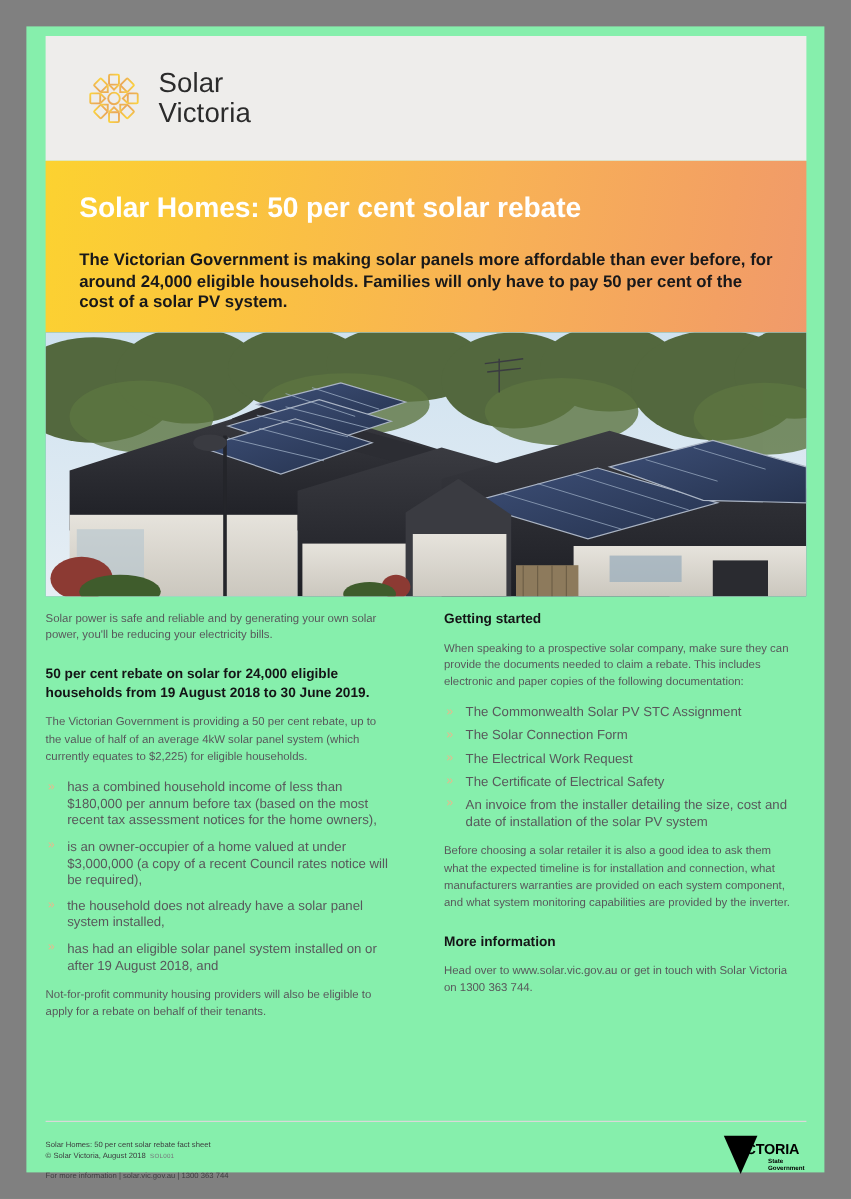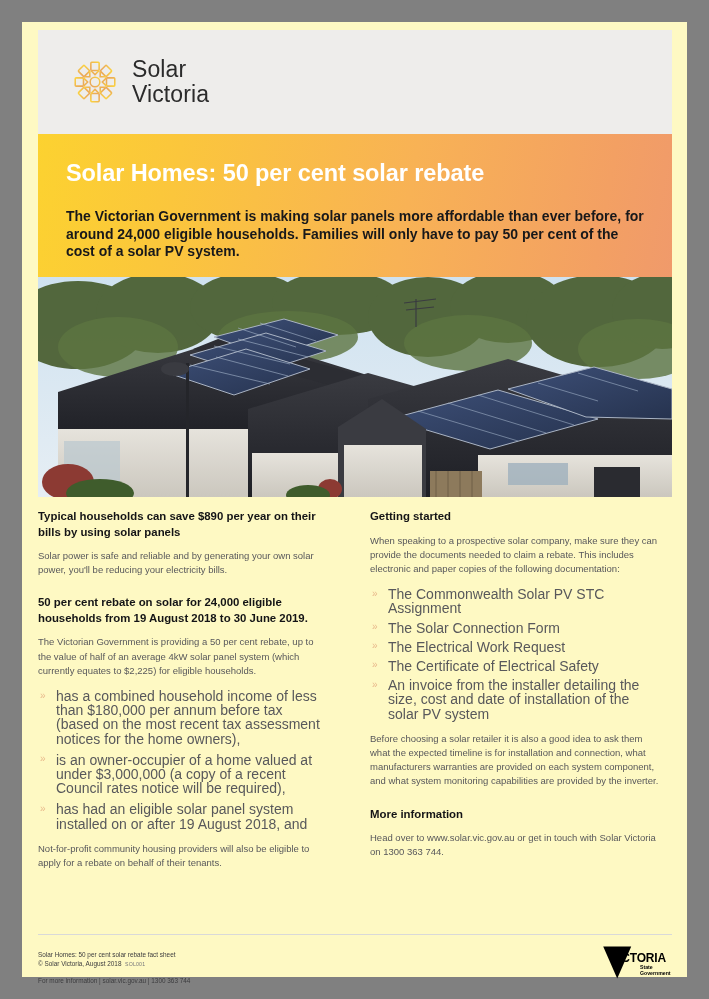--- a/index.html
+++ b/index.html
@@ -6,21 +6,21 @@
     margin: 0; padding: 0;
     width: 709px; height: 999px;
     background: #808080;
     font-family: "Liberation Sans", sans-serif;
     overflow: hidden;
   }
   .frame {
     position: absolute;
     left: 22px; top: 22px;
     width: 665px; height: 955px;
-    background: #fef9c3;
+    background: #86efac;
     box-sizing: border-box;
   }
   
   .logo-band {
     position: absolute;
     left: 16px; top: 8px;
     width: 634px; height: 104px;
     background: #eeedeb;
     display: flex; align-items: center;
   }
@@ -87,21 +87,21 @@
   p.body {
     font-size: 9.5px;
     line-height: 14.2px;
     color: #58585b;
     margin: 0 0 11px 0;
   }
   ul.bl { list-style: none; margin: 0 0 11px 0; padding: 0; }
   ul.bl li {
     position: relative;
     padding-left: 18px;
-    font-size: 14px;
+    font-size: 11px;
     line-height: 14.2px;
     color: #58585b;
     margin-bottom: 7px;
   }
   ul.bl li:before {
     content: "\00bb";
     position: absolute;
     left: 2px; top: -.5px;
     color: #e8b98c;
     font-size: 10px;
@@ -304,29 +304,29 @@
         <line x1="378" y1="22" x2="378" y2="50"></line>
           <line x1="366" y1="26" x2="398" y2="22"></line>
           <line x1="368" y1="33" x2="396" y2="30"></line>
       </g>
     </svg>
   </div>
 
   <div class="cols">
 
     <div class="col left">
-      <h2 class="sec">Typical households can save $890 per year on their bills by using solar panels</h2>
       <p class="body">Solar power is safe and reliable and by generating your own solar power, you'll be reducing your electricity bills.</p>
 
       <h2 class="sec gap">50 per cent rebate on solar for 24,000 eligible households from 19 August 2018 to 30 June 2019.</h2>
       <p class="body">The Victorian Government is providing a 50 per cent rebate, up to the value of half of an average 4kW solar panel system (which currently equates to $2,225) for eligible households.</p>
 
       <ul class="bl">
         <li>has a combined household income of less than $180,000 per annum before tax (based on the most recent tax assessment notices for the home owners),</li>
         <li>is an owner-occupier of a home valued at under $3,000,000 (a copy of a recent Council rates notice will be required),</li>
+        <li>the household does not already have a solar panel system installed,</li>
         <li>has had an eligible solar panel system installed on or after 19 August 2018, and</li>
       </ul>
 
       <p class="body">Not-for-profit community housing providers will also be eligible to apply for a rebate on behalf of their tenants.</p>
     </div>
 
     <div class="col right">
       <h2 class="sec">Getting started</h2>
       <p class="body">When speaking to a prospective solar company, make sure they can provide the documents needed to claim a rebate. This includes electronic and paper copies of the following documentation:</p>
 

